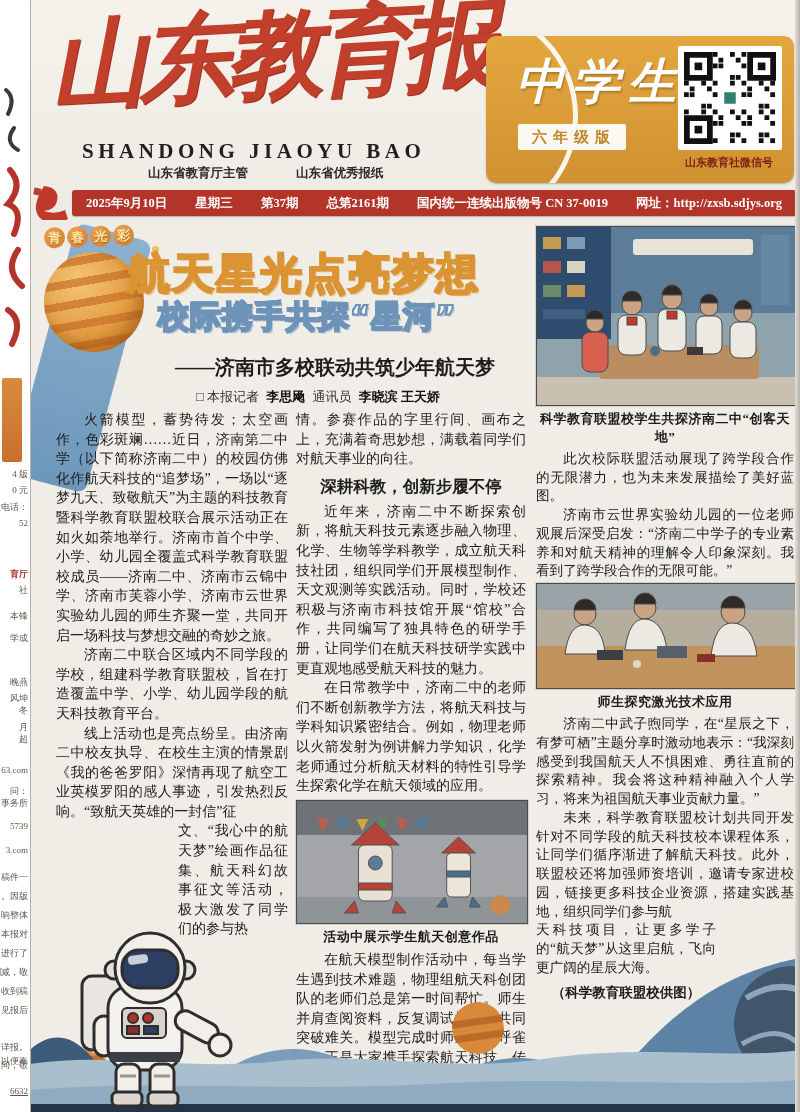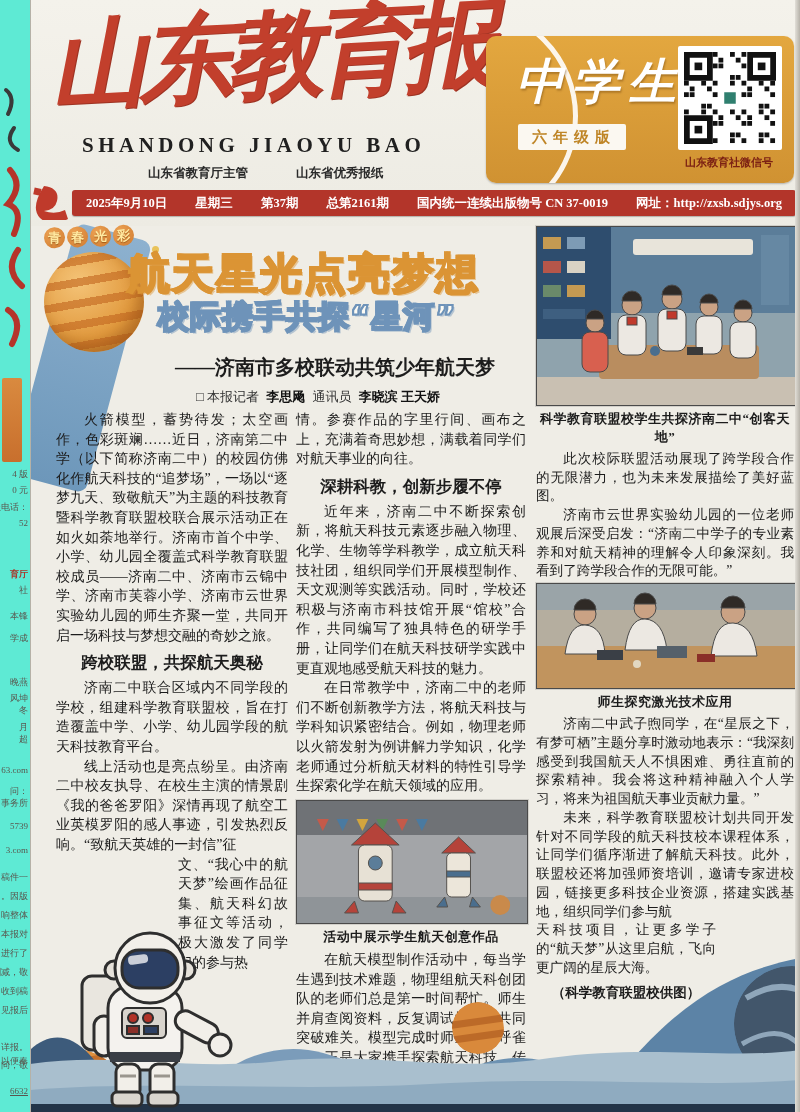--- a/index.html
+++ b/index.html
@@ -1,33 +1,33 @@
 <!DOCTYPE html>
 <html><head>
 <meta charset="utf-8">
 <style>
   html,body{margin:0;padding:0;background:#c9c6bf;}
   .paper{position:relative;width:800px;height:1112px;margin:0 auto;background:#efede6;
          overflow:hidden;font-family:"Liberation Serif","DejaVu Serif",serif;color:#1c1c1c;}
   .abs{position:absolute;}
 
   
-  .edge{left:0;top:0;width:30px;height:1112px;background:#5eead4;border-right:1px solid #b5b1a7;z-index:6;text-align:center;}
+  .edge{left:0;top:0;width:30px;height:1112px;background:#ffffff;border-right:1px solid #b5b1a7;z-index:6;text-align:center;}
   .edge .frag{position:absolute;right:2px;font-size:9px;color:#5a564e;white-space:nowrap;line-height:1;}
   .edge .frag.red{color:#a8392c;font-weight:bold;}
   .edge .orangeblock{position:absolute;left:2px;top:378px;width:20px;height:84px;
         background:linear-gradient(180deg,#d98a3f,#c86f2d);border-radius:2px;}
   .edge-shadow{left:795px;top:0;width:5px;height:1112px;background:linear-gradient(90deg,#e2dfd8,#b6b2a9);z-index:6;}
 
   
   .masthead-bg{left:30px;top:0;width:770px;height:226px;background:linear-gradient(180deg,#f4f2eb,#edebe3);}
   .mast-title{left:50px;top:4px;width:460px;font-size:96px;line-height:1.05;font-weight:bold;font-style:italic;
        color:#c23f2c;letter-spacing:-8px;transform:rotate(-3deg);text-shadow:1px 1px 0 #9e3323;
        font-family:"DejaVu Serif",serif;white-space:nowrap;}
-  .mast-latin{left:82px;top:133px;font-size:21px;font-weight:bold;letter-spacing:4.5px;color:#202020;
+  .mast-latin{left:82px;top:139px;font-size:21px;font-weight:bold;letter-spacing:4.5px;color:#202020;
        font-family:"Liberation Serif",serif;}
   .mast-sup{left:148px;top:165px;font-size:12.5px;font-weight:bold;color:#2a2a2a;}
   .mast-sup span{margin-right:48px;}
 
   .gold-panel{left:486px;top:36px;width:308px;height:147px;border-radius:10px;overflow:hidden;
        background:linear-gradient(180deg,#e3a73f,#d09232);box-shadow:0 1px 2px rgba(0,0,0,.25);}
   .gold-arc{position:absolute;left:-128px;top:-30px;width:210px;height:210px;border-radius:50%;
        border:5px solid rgba(255,255,255,.9);}
   .ed-name{position:absolute;left:30px;top:14px;font-size:48px;color:#fff;font-weight:bold;font-style:italic;
        letter-spacing:8px;text-shadow:1px 2px 2px rgba(90,50,0,.35);white-space:nowrap;}
@@ -251,21 +251,20 @@
   <div class="abs subtitle">——济南市多校联动共筑少年航天梦</div>
   <div class="abs byline">
     <span>□ 本报记者</span>
     <b>李思飏</b>
     <span>通讯员</span>
     <b>李晓滨  王天娇</b>
   </div>
 
   <div class="abs col col1">
     <p>火箭模型，蓄势待发；太空画作，色彩斑斓……近日，济南第二中学（以下简称济南二中）的校园仿佛化作航天科技的“追梦场”，一场以“逐梦九天、致敬航天”为主题的科技教育暨科学教育联盟校联合展示活动正在如火如荼地举行。济南市首个中学、小学、幼儿园全覆盖式科学教育联盟校成员——济南二中、济南市云锦中学、济南市芙蓉小学、济南市云世界实验幼儿园的师生齐聚一堂，共同开启一场科技与梦想交融的奇妙之旅。</p>
-    <div class="colhead">跨校联盟，共探航天奥秘</div>
     <p>济南二中联合区域内不同学段的学校，组建科学教育联盟校，旨在打造覆盖中学、小学、幼儿园学段的航天科技教育平台。</p>
     <p>线上活动也是亮点纷呈。由济南二中校友执导、在校生主演的情景剧《我的爸爸罗阳》深情再现了航空工业英模罗阳的感人事迹，引发热烈反响。“致航天英雄的一封信”征</p>
     <span class="astro-gap"></span>
     <p class="noind">文、“我心中的航天梦”绘画作品征集、航天科幻故事征文等活动，极大激发了同学们的参与热</p>
   </div>
 
   <div class="abs col col2">
     <p class="noind">情。参赛作品的字里行间、画布之上，充满着奇思妙想，满载着同学们对航天事业的向往。</p>
     <div class="colhead">深耕科教，创新步履不停</div>
     <p>近年来，济南二中不断探索创新，将航天科技元素逐步融入物理、化学、生物等学科教学，成立航天科技社团，组织同学们开展模型制作、天文观测等实践活动。同时，学校还积极与济南市科技馆开展“馆校”合作，共同编写了独具特色的研学手册，让同学们在航天科技研学实践中更直观地感受航天科技的魅力。</p>

